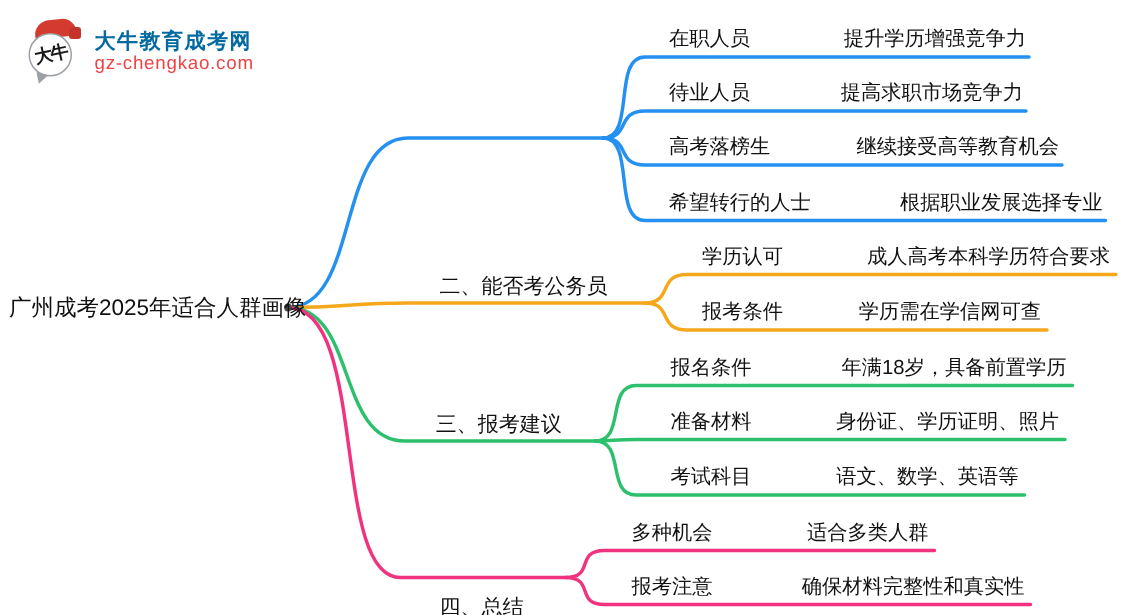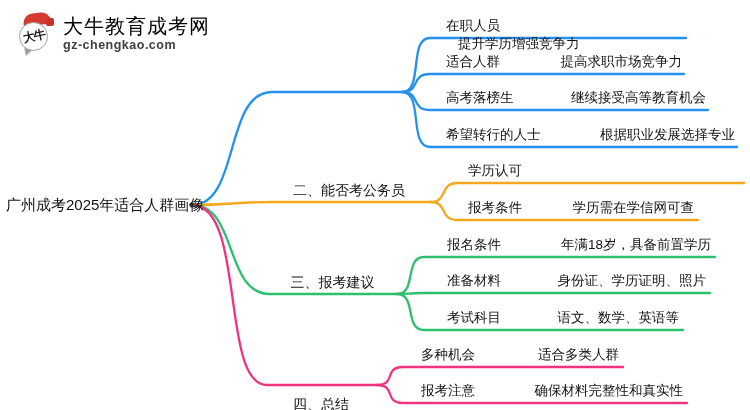--- a/index.html
+++ b/index.html
@@ -16,22 +16,22 @@
   .logo-cap{position:absolute;left:9px;top:3px;width:28px;height:12px;background:#d43b2f;
     border-radius:14px 14px 3px 3px;transform:rotate(-6deg);}
   .logo-seal{position:absolute;right:2px;top:8px;width:8px;height:8px;background:#c4342b;border-radius:2px;}
   .logo-bubble{position:absolute;left:5px;top:12px;width:27px;height:27px;background:#fff;
     border:1.5px solid #9aa0a6;border-radius:50%;display:flex;align-items:center;justify-content:center;}
   .logo-bubble span{font-size:12px;font-weight:bold;color:#1a1a1a;transform:rotate(-12deg);letter-spacing:-1px;}
   .logo-tail{position:absolute;left:9px;top:39px;width:0;height:0;
     border-left:4px solid transparent;border-right:4px solid transparent;border-top:7px solid #9aa0a6;
     transform:rotate(18deg);}
   .logo-text{display:flex;flex-direction:column;line-height:1.15;}
-  .logo-name{font-size:20px;font-weight:normal;color:#000000;letter-spacing:1px;}
-  .logo-url{font-size:12.5px;font-weight:bold;color:#404040;letter-spacing:.5px;}
+  .logo-name{font-size:14px;font-weight:bold;color:#0369a1;letter-spacing:1px;}
+  .logo-url{font-size:12.5px;font-weight:normal;color:#ef4444;letter-spacing:.5px;}
   
   .node{position:absolute;color:#111;white-space:nowrap;}
   .center-title{left:6px;top:196px;font-size:15px;font-weight:400;width:186px;text-align:center;}
   .branch-label{font-size:14px;font-weight:500;text-align:center;height:19px;line-height:19px;}
   .row{display:flex;justify-content:space-between;height:18px;line-height:18px;font-size:13.5px;font-weight:500;}
   .row .v{margin-left:12px;}
 </style>
 </head>
 <body>
 
@@ -78,39 +78,40 @@
       <span class="logo-url">gz-chengkao.com</span>
     </div>
   </div>
 
   <div class="node center-title">广州成考2025年适合人群画像</div>
 
   <div class="node branch-label" style="left:268px;top:181px;width:162px;">二、能否考公务员</div>
   <div class="node branch-label" style="left:268px;top:273px;width:129px;">三、报考建议</div>
   <div class="node branch-label" style="left:265px;top:375px;width:112px;margin-top:20px;">四、总结</div>
 
-  <div class="node row" style="left:446px;top:17px;width:238px;flex-direction:column;">
+  <div class="node row" style="left:446px;top:17px;width:238px;">
     <span class="k">在职人员</span>
     <span class="v">提升学历增强竞争力</span>
   </div>
   <div class="node row" style="left:446px;top:53px;width:236px;">
-    <span class="k">适合人群</span>
+    <span class="k">待业人员</span>
     <span class="v">提高求职市场竞争力</span>
   </div>
   <div class="node row" style="left:446px;top:89px;width:260px;">
     <span class="k">高考落榜生</span>
     <span class="v">继续接受高等教育机会</span>
   </div>
   <div class="node row" style="left:446px;top:126px;width:289px;">
     <span class="k">希望转行的人士</span>
     <span class="v">根据职业发展选择专业</span>
   </div>
 
   <div class="node row" style="left:468px;top:162px;width:272px;">
     <span class="k">学历认可</span>
+    <span class="v">成人高考本科学历符合要求</span>
   </div>
   <div class="node row" style="left:468px;top:199px;width:226px;">
     <span class="k">报考条件</span>
     <span class="v">学历需在学信网可查</span>
   </div>
 
   <div class="node row" style="left:447px;top:236px;width:264px;">
     <span class="k">报名条件</span>
     <span class="v">年满18岁，具备前置学历</span>
   </div>

